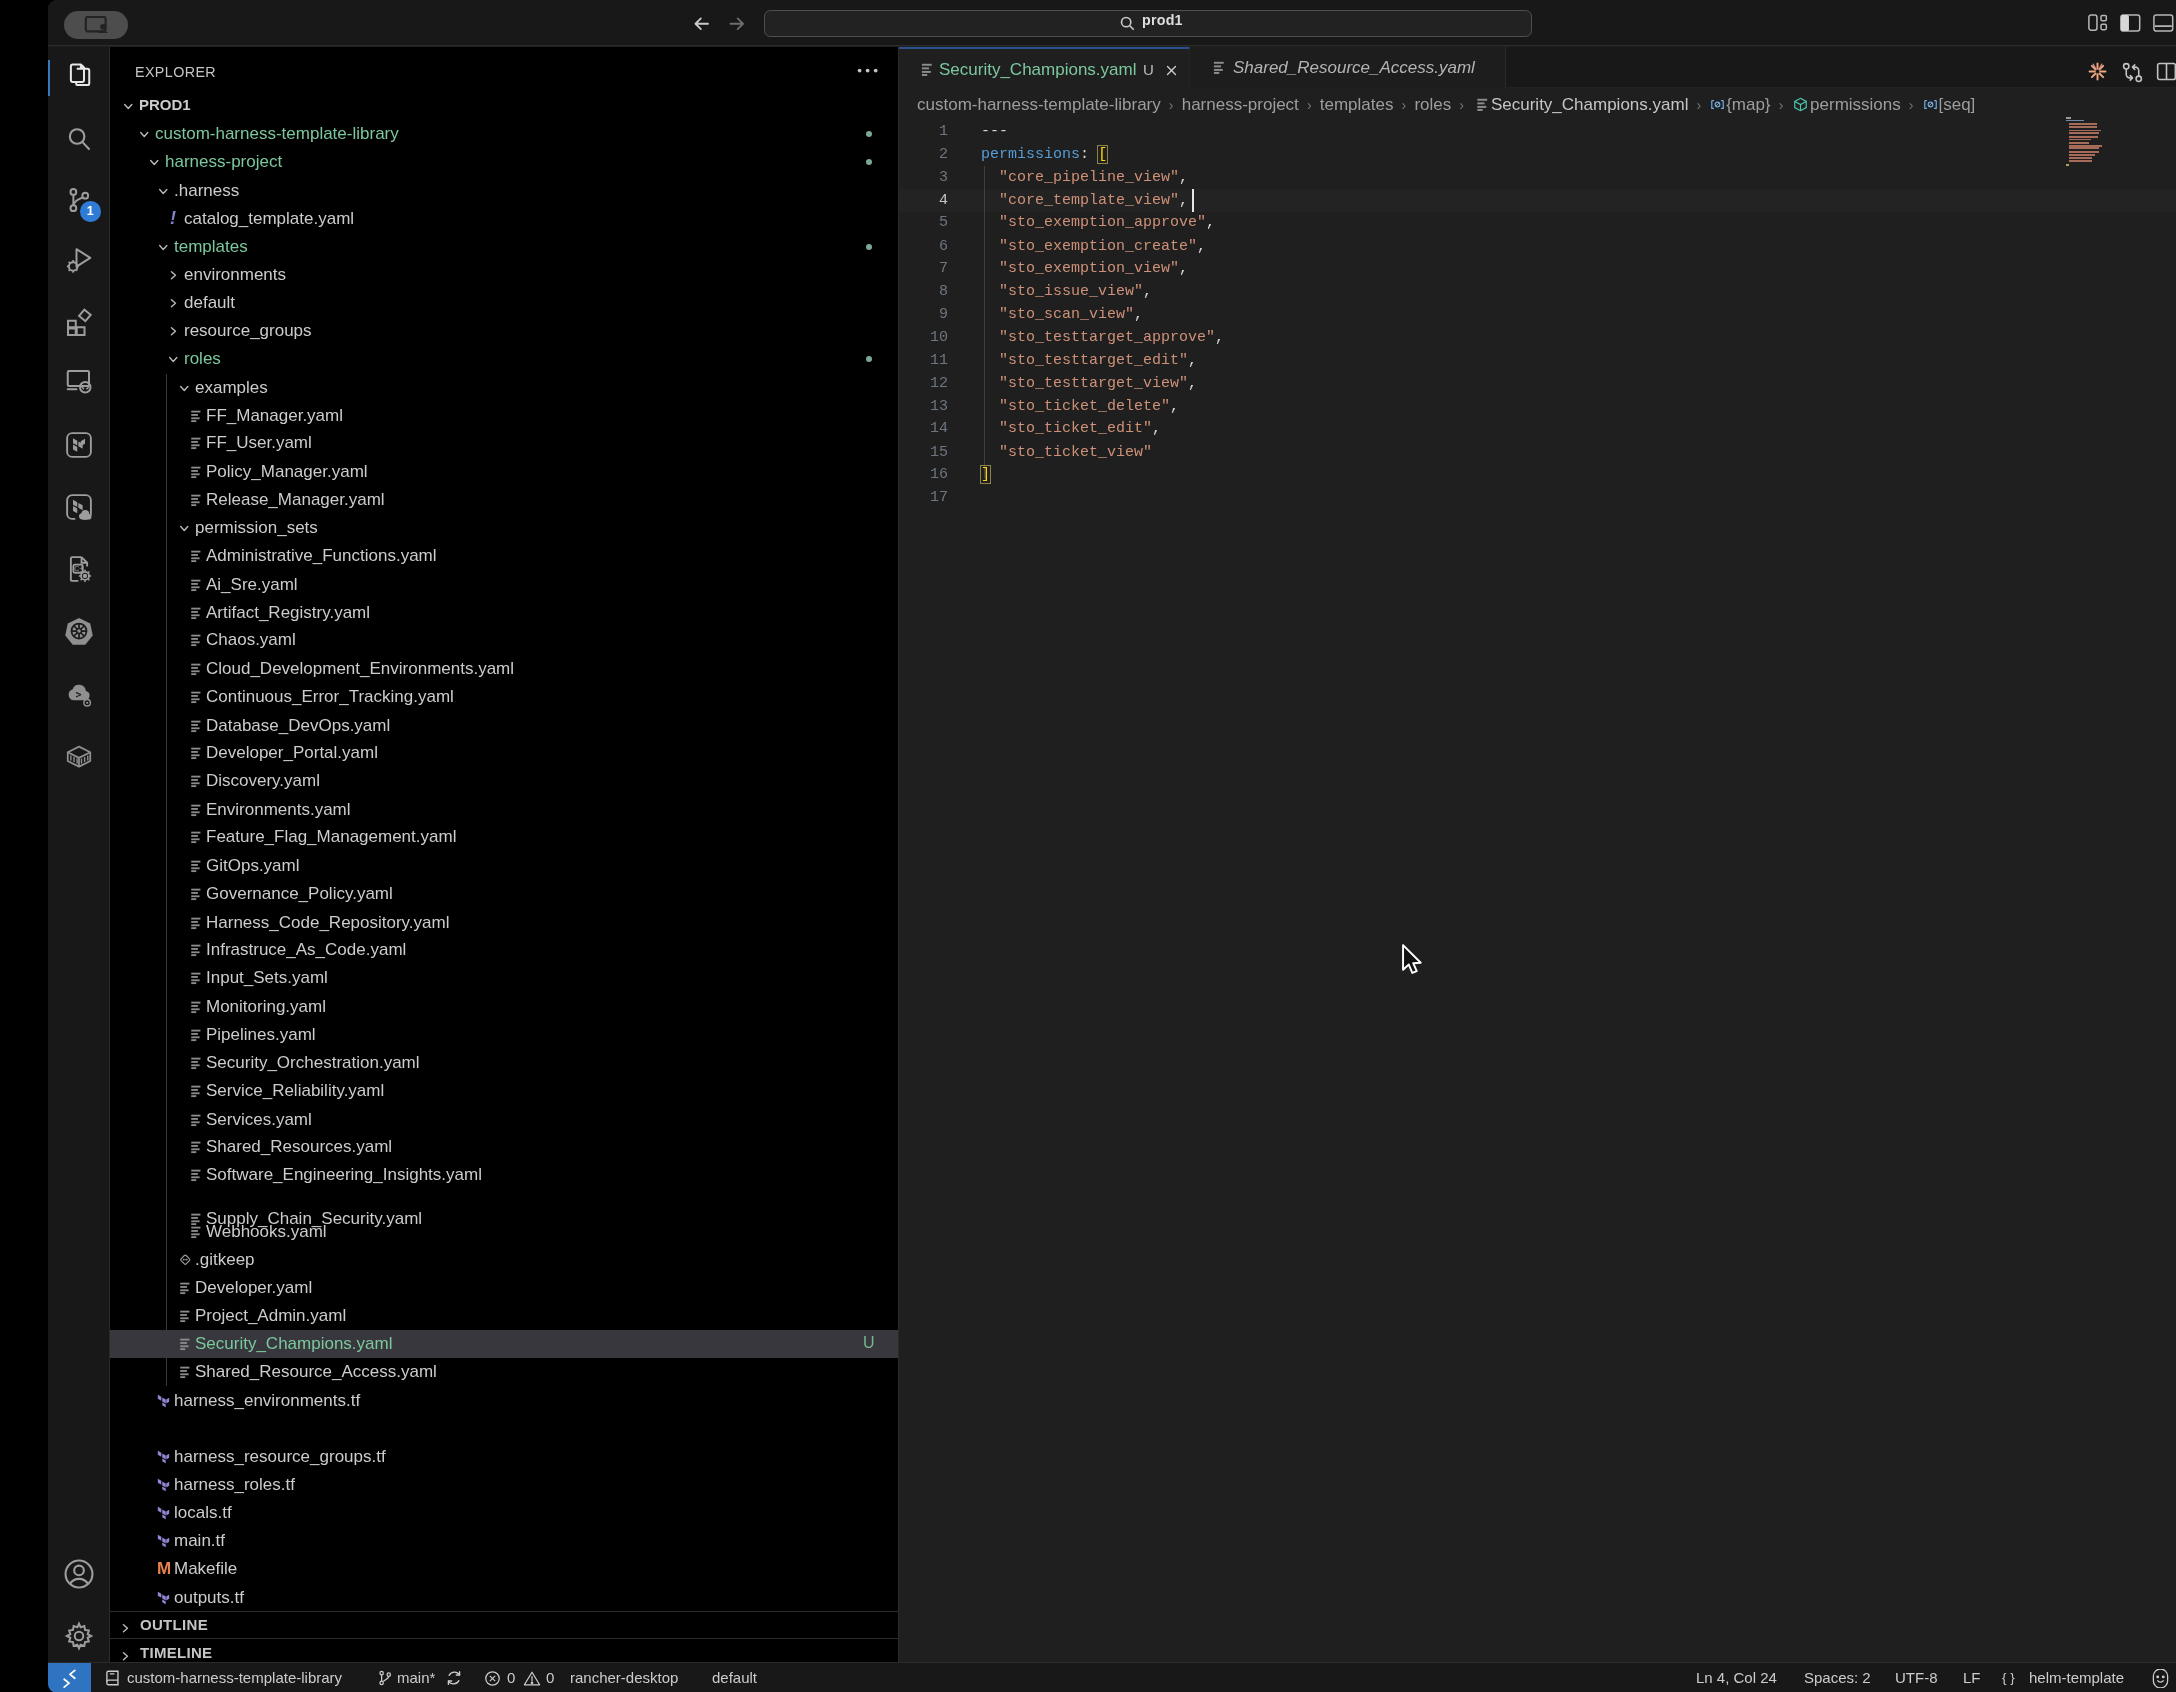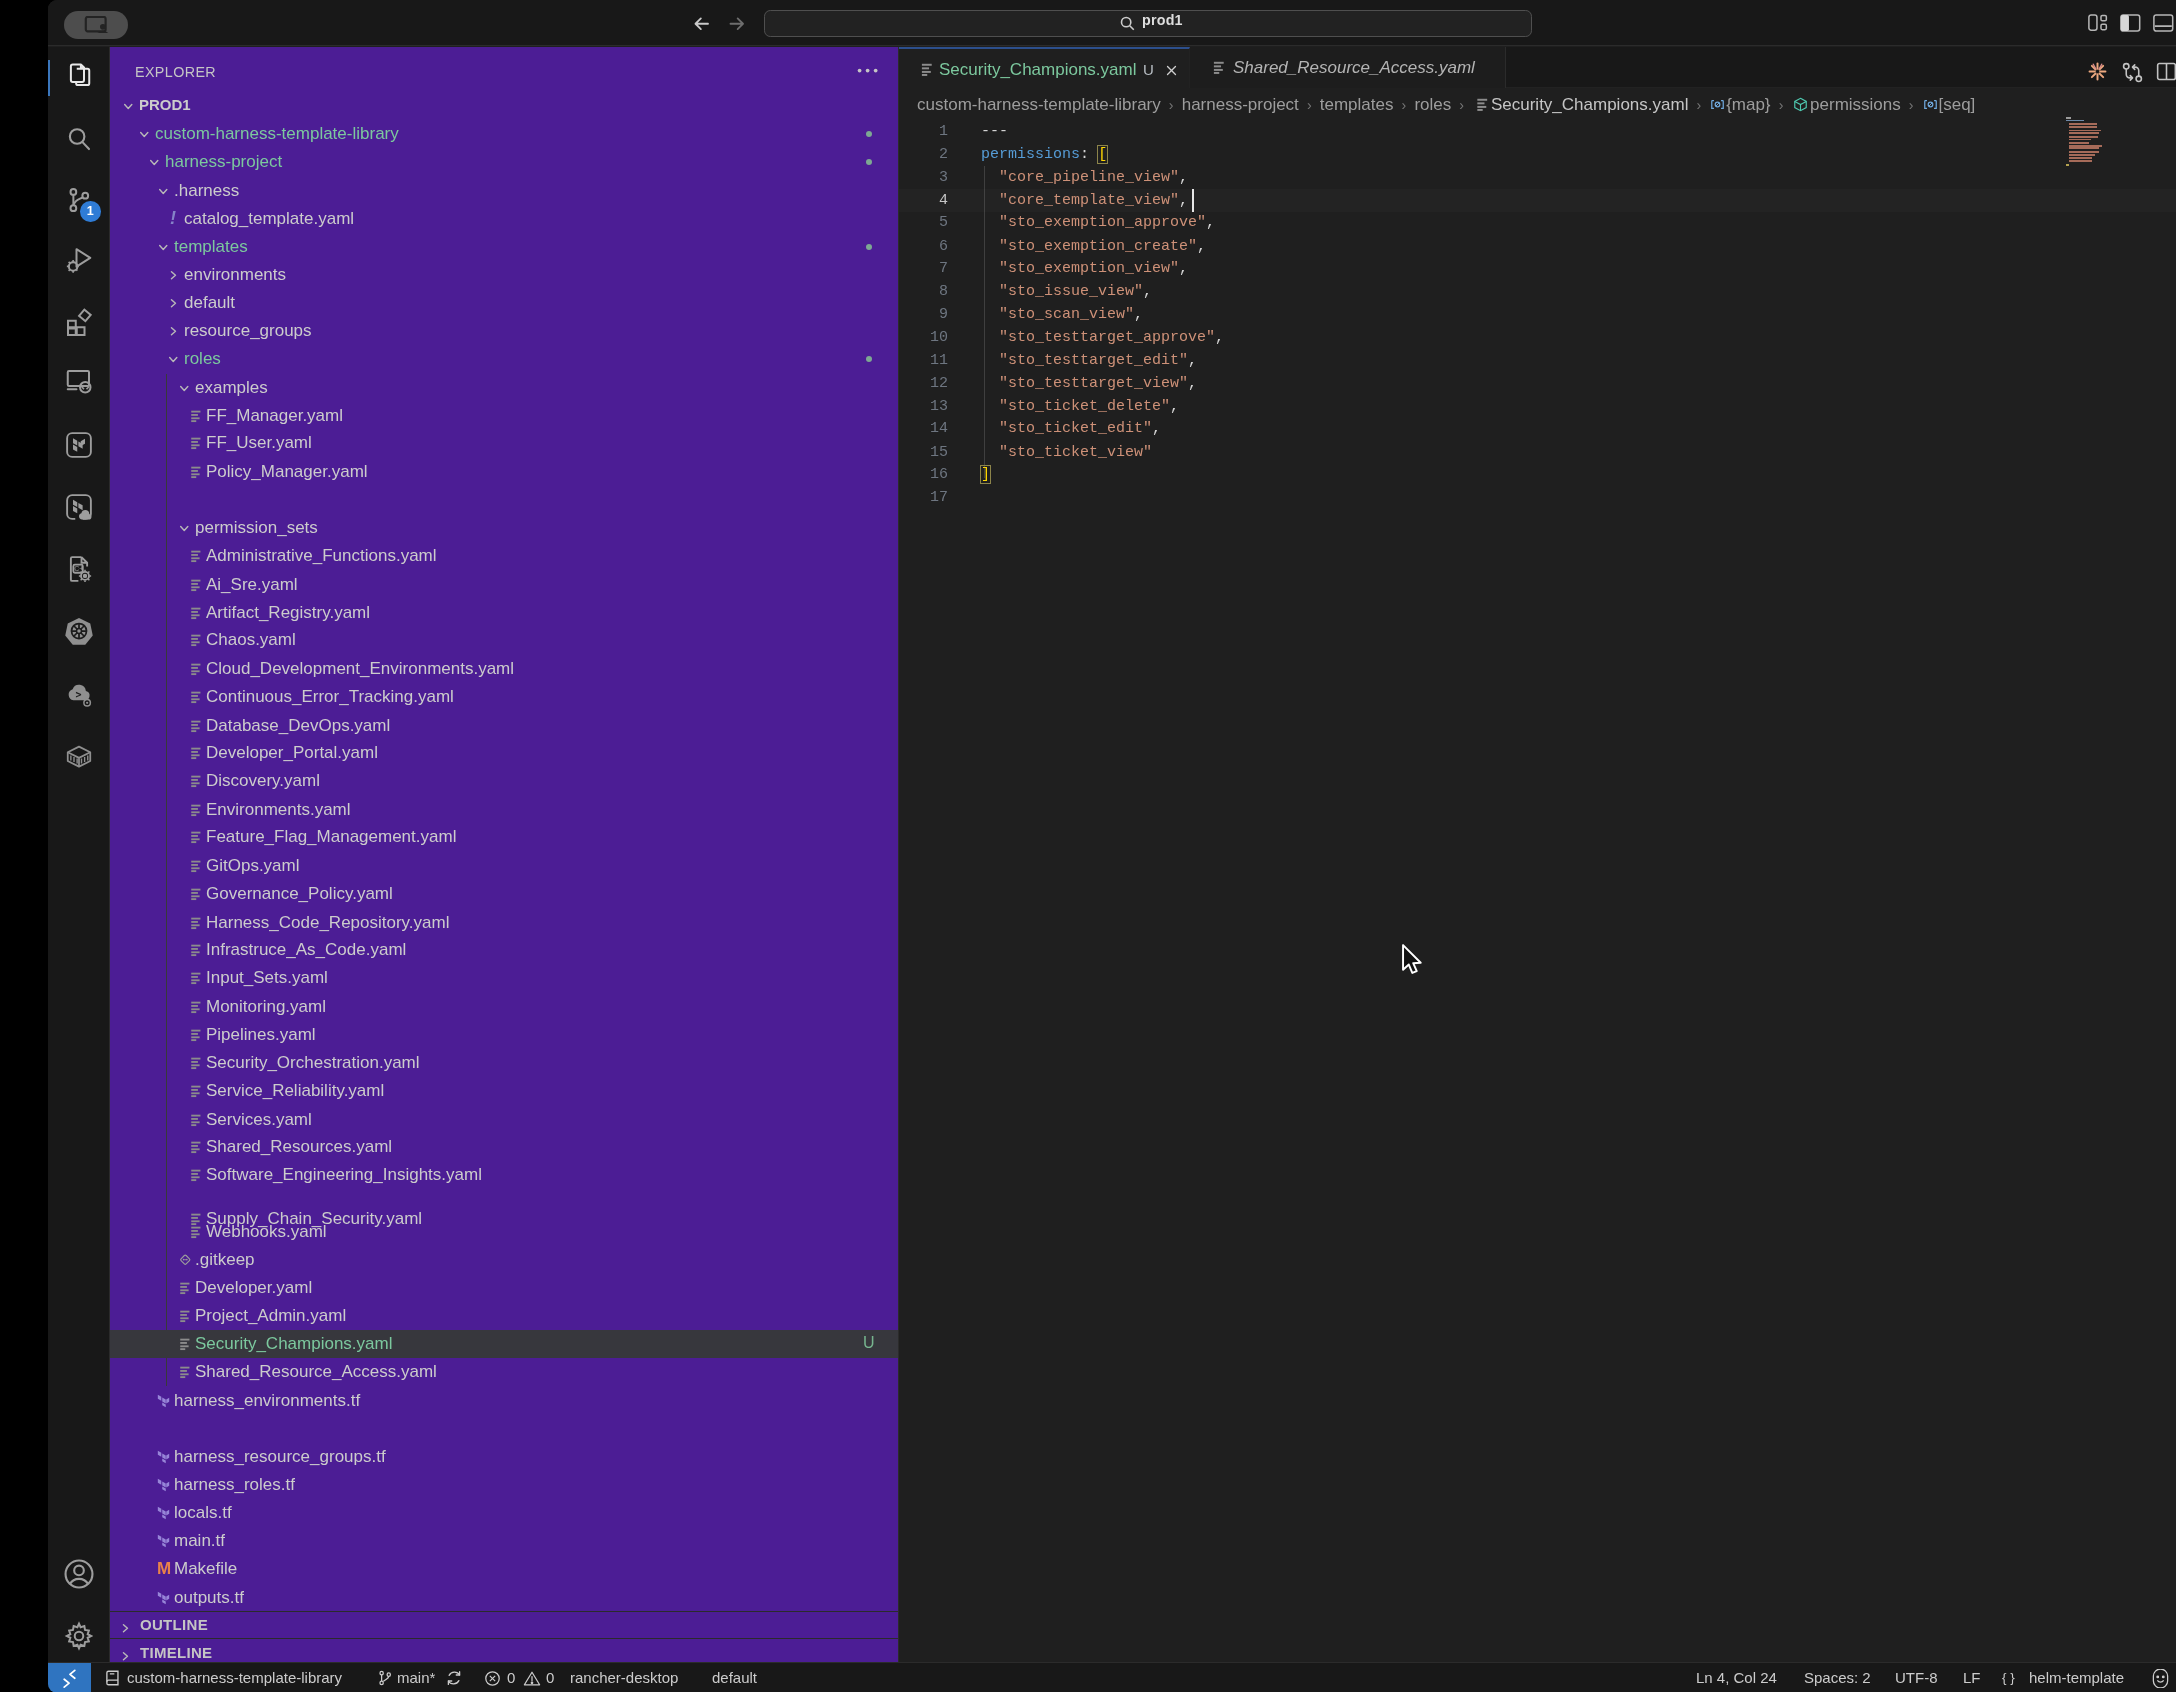--- a/index.html
+++ b/index.html
@@ -14,21 +14,21 @@
 #pill { position:absolute; left:16px; top:10.7px; width:64px; height:28px;
   border-radius:14.3px; background:#4d4d4d; }
 #searchbox { position:absolute; left:716px; top:9.9px; width:768px; height:27px;
   background:#222222; border:0.9px solid #4f4f4f; border-radius:6.3px; }
 
 #actbar { position:absolute; left:0; top:47px; width:62px; height:1616px;
   background:#181818; border-right:0.9px solid #2b2b2b; }
 .abicon { position:absolute; left:0; width:62px; text-align:center; }
 
 #sidebar { position:absolute; left:62px; top:47px; width:789px; height:1616px;
-  background:#4c1d95; }
+  background:#000000; }
 .trow { position:absolute; left:0; width:789px; height:28px; }
 .trow .lbl { position:absolute; top:3.6px; font-size:17px; color:#cccccc; white-space:pre; }
 .chev { position:absolute; top:8px; }
 .gitdot { position:absolute; left:756px; top:10.7px; width:6.3px; height:6.3px;
   border-radius:50%; background:#7da893; }
 .selrow { background:#37373d; }
 
 .fico { position:absolute; top:7.2px; width:12.5px; height:13.4px; }
 
 #editor { position:absolute; left:851px; top:47px; width:1325px; height:1616px;
@@ -307,20 +307,31 @@
 <div class="trow" style="top:411px">
         <svg class="fico" style="left:80px" width="12.5" height="14.3" viewBox="0 0 14 16">
           <g fill="#8c8c8c">
             <rect x="1" y="2" width="11" height="2.2"></rect>
             <rect x="1" y="6" width="8" height="2.2"></rect>
             <rect x="1" y="10" width="10" height="2.2"></rect>
             <rect x="1" y="13.4" width="6" height="2.2"></rect>
           </g>
         </svg>
         <span class="lbl" style="left:96px;color:#cccccc;">Policy_Manager.yaml</span>
+      </div>
+<div class="trow" style="top:439px">
+        <svg class="fico" style="left:80px" width="12.5" height="14.3" viewBox="0 0 14 16">
+          <g fill="#8c8c8c">
+            <rect x="1" y="2" width="11" height="2.2"></rect>
+            <rect x="1" y="6" width="8" height="2.2"></rect>
+            <rect x="1" y="10" width="10" height="2.2"></rect>
+            <rect x="1" y="13.4" width="6" height="2.2"></rect>
+          </g>
+        </svg>
+        <span class="lbl" style="left:96px;color:#cccccc;">Release_Manager.yaml</span>
       </div>
 <div class="trow" style="top:467px">
         <svg class="chev" style="left:68px" width="12.5" height="12.5" viewBox="0 0 14 14" fill="none" stroke="#b8b8b8" stroke-width="1.6" stroke-linecap="round" stroke-linejoin="round">
           <path d="M3 5 L7 9.5 L11 5"></path>
         </svg>
         <span class="lbl" style="left:85px;color:#cccccc;">permission_sets</span>
       </div>
 <div class="trow" style="top:495px">
         <svg class="fico" style="left:80px" width="12.5" height="14.3" viewBox="0 0 14 16">
           <g fill="#8c8c8c">

